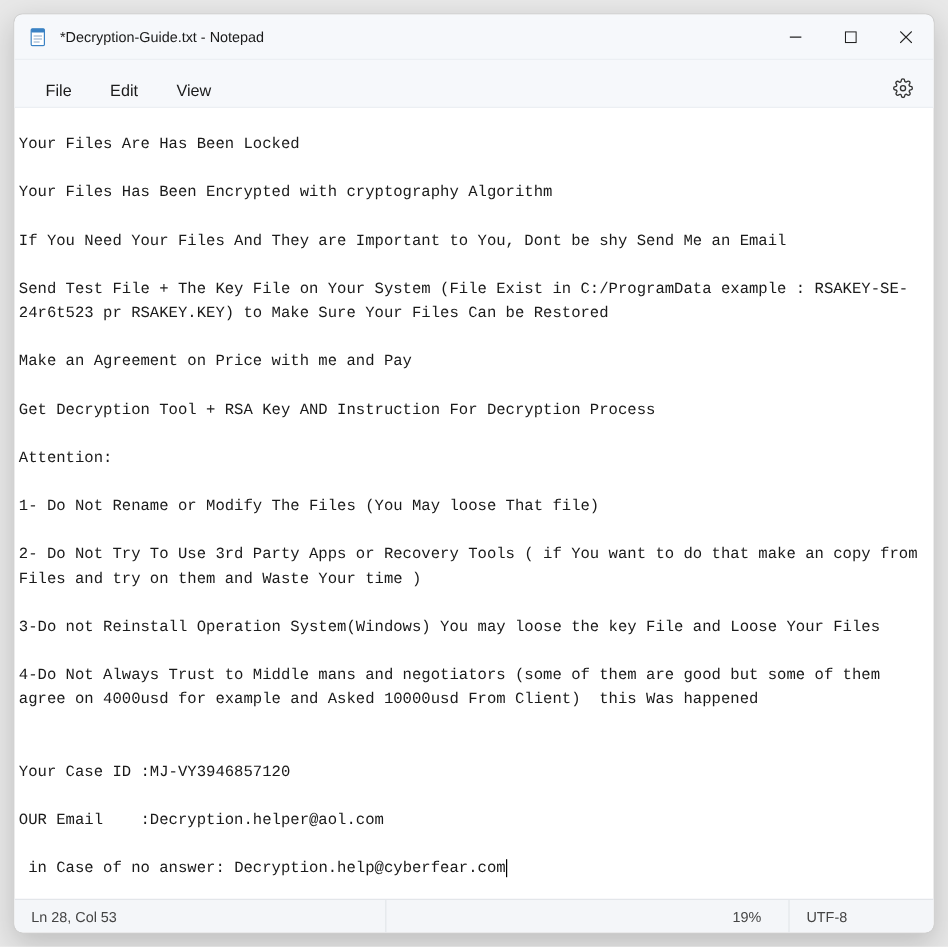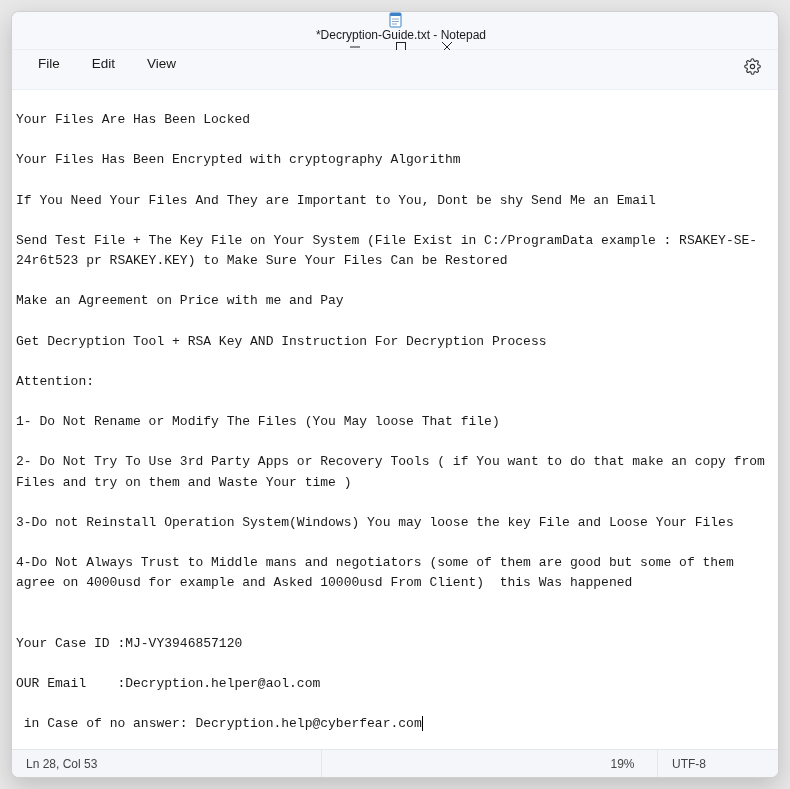--- a/index.html
+++ b/index.html
@@ -23,21 +23,20 @@
       flex-direction: column;
       overflow: hidden;
     }
     .titlebar {
       height: 38px;
       background: #f6f8fb;
       display: flex;
       align-items: center;
       padding: 0 0 0 12px;
       border-bottom: 1px solid #eceff3;
-      flex-direction: column;
     }
     .titlebar .app-icon {
       width: 16px;
       height: 16px;
       margin-right: 10px;
       display: flex;
       align-items: center;
       justify-content: center;
     }
     .titlebar .title {
@@ -55,21 +54,21 @@
       display: flex;
       align-items: center;
       justify-content: center;
       color: #222;
       cursor: pointer;
     }
     .menubar {
       height: 40px;
       background: #f6f8fb;
       display: flex;
-      align-items: flex-start;
+      align-items: flex-end;
       padding: 0 10px;
       border-bottom: 1px solid #eceff3;
     }
     .menu-item {
       font-size: 13.5px;
       color: #1a1a1a;
       padding: 6px 16px;
       cursor: pointer;
       border-radius: 4px;
     }

